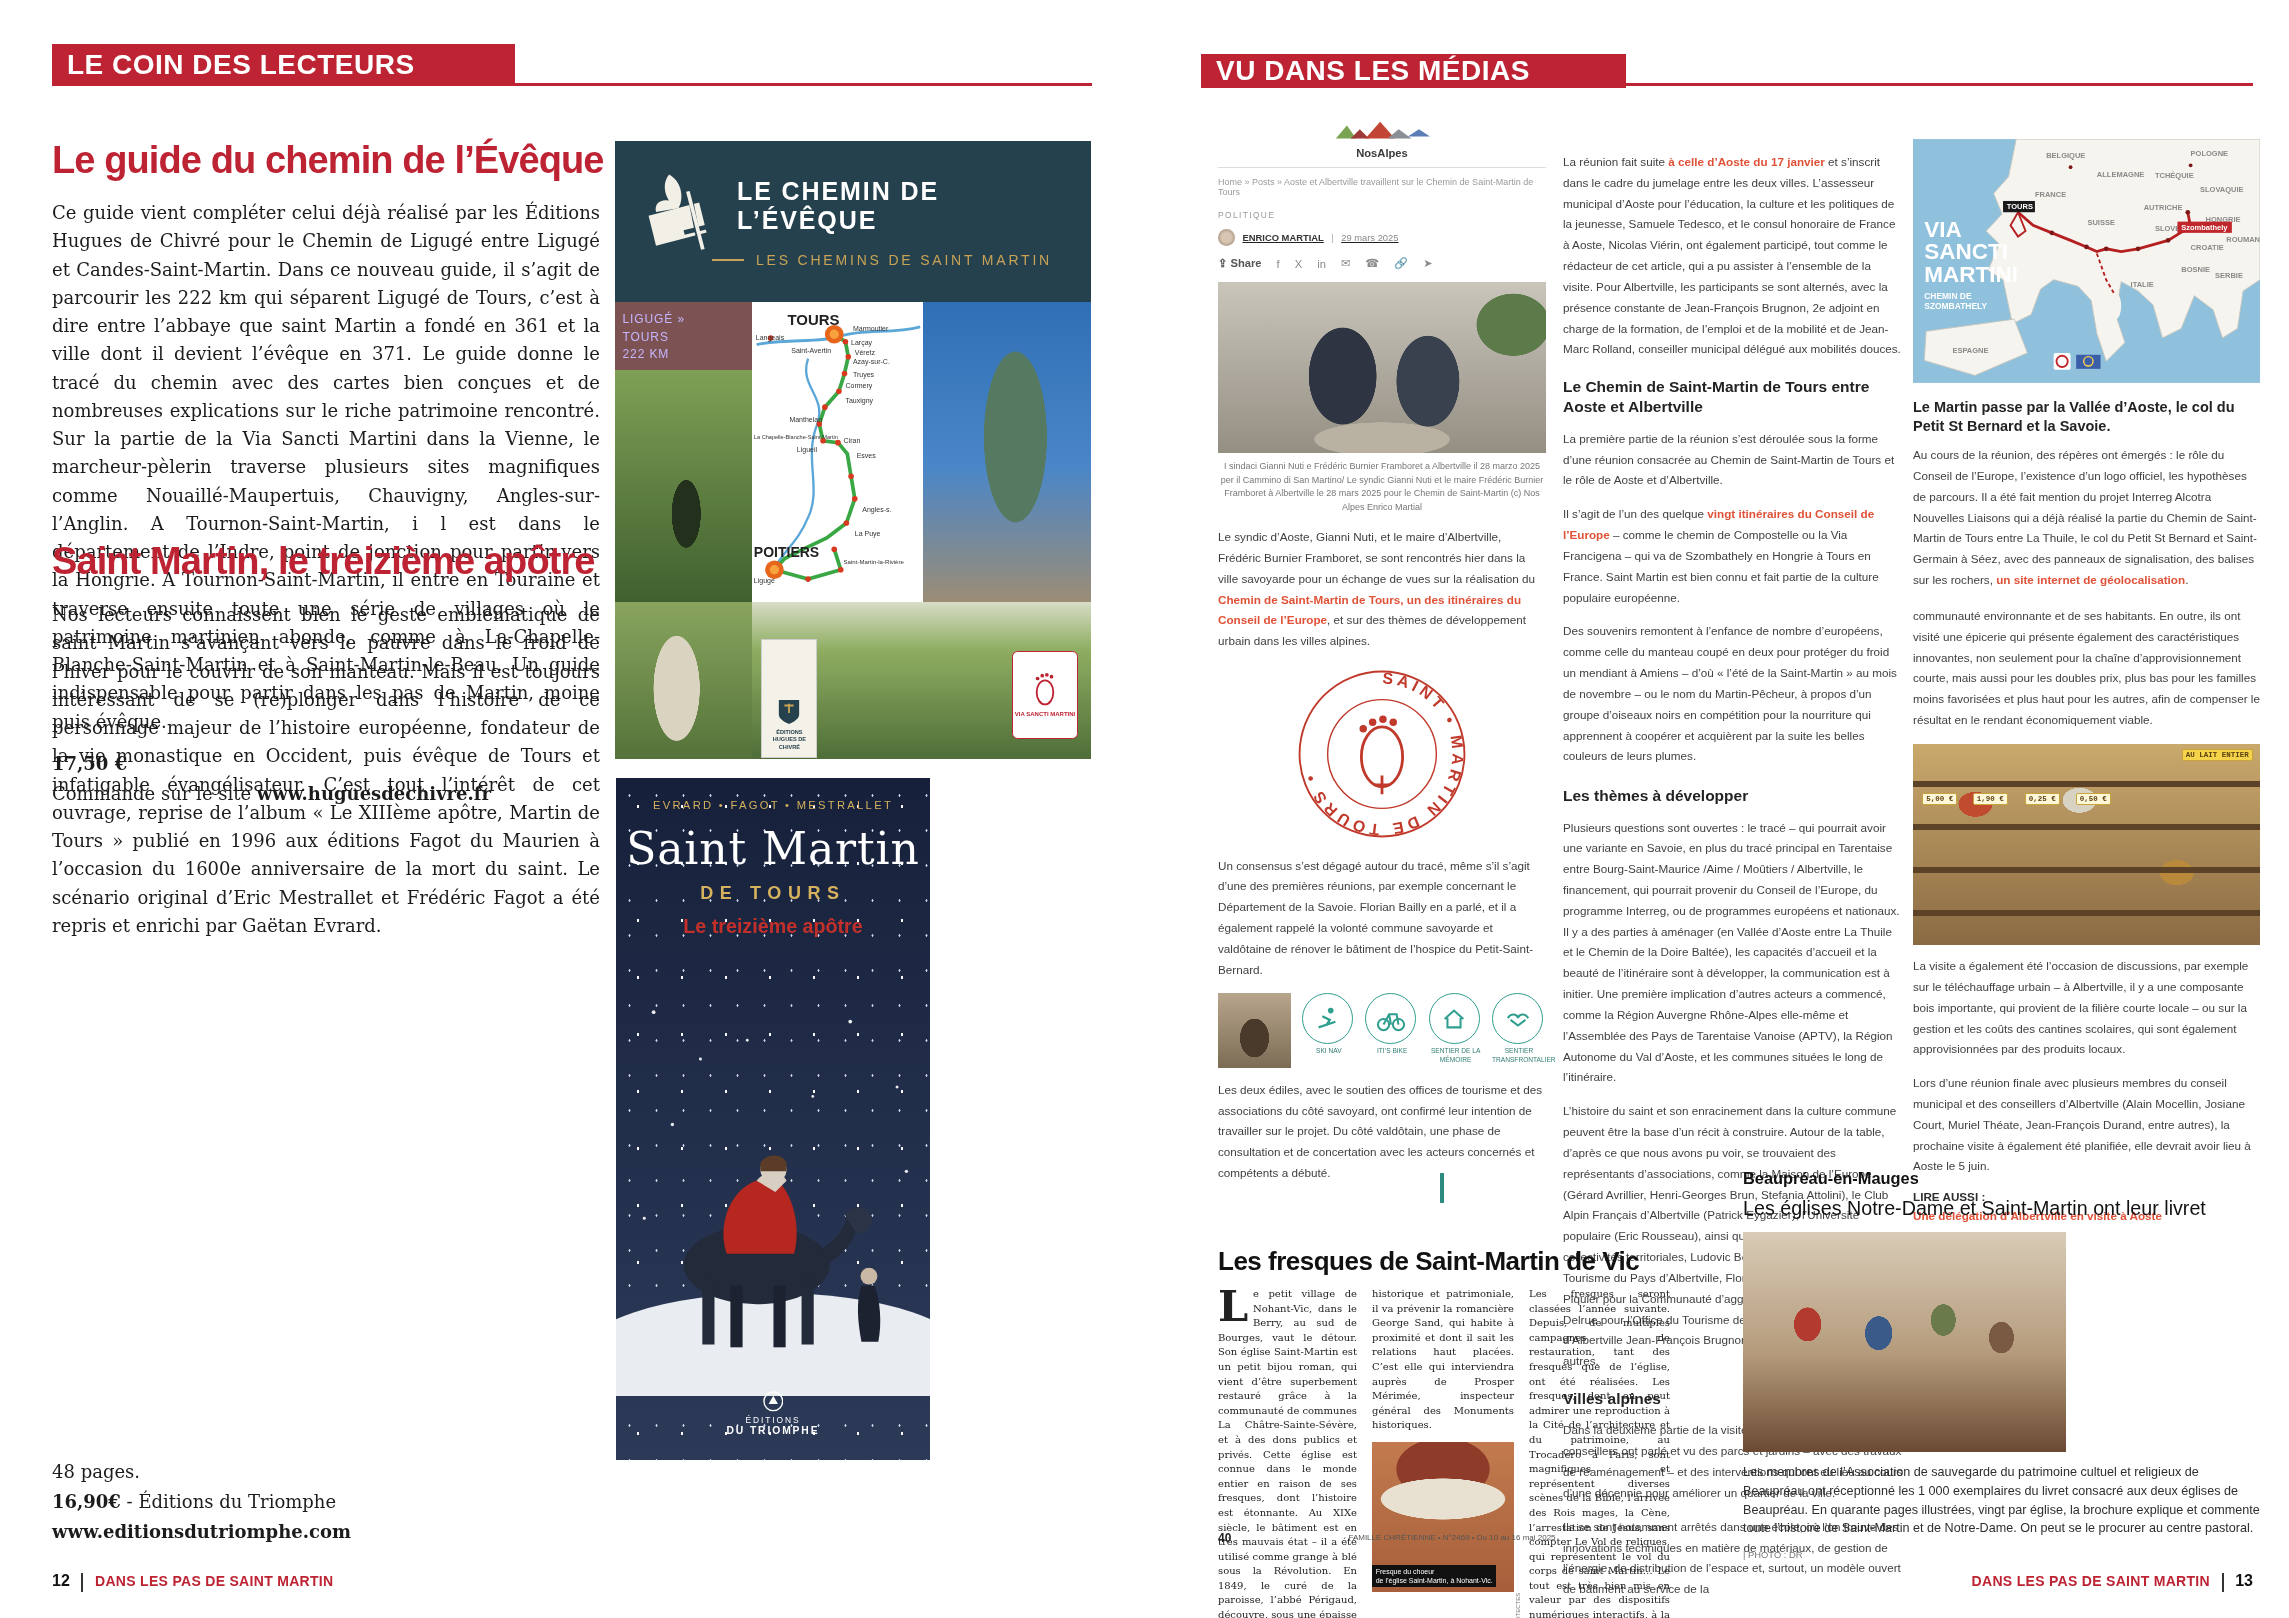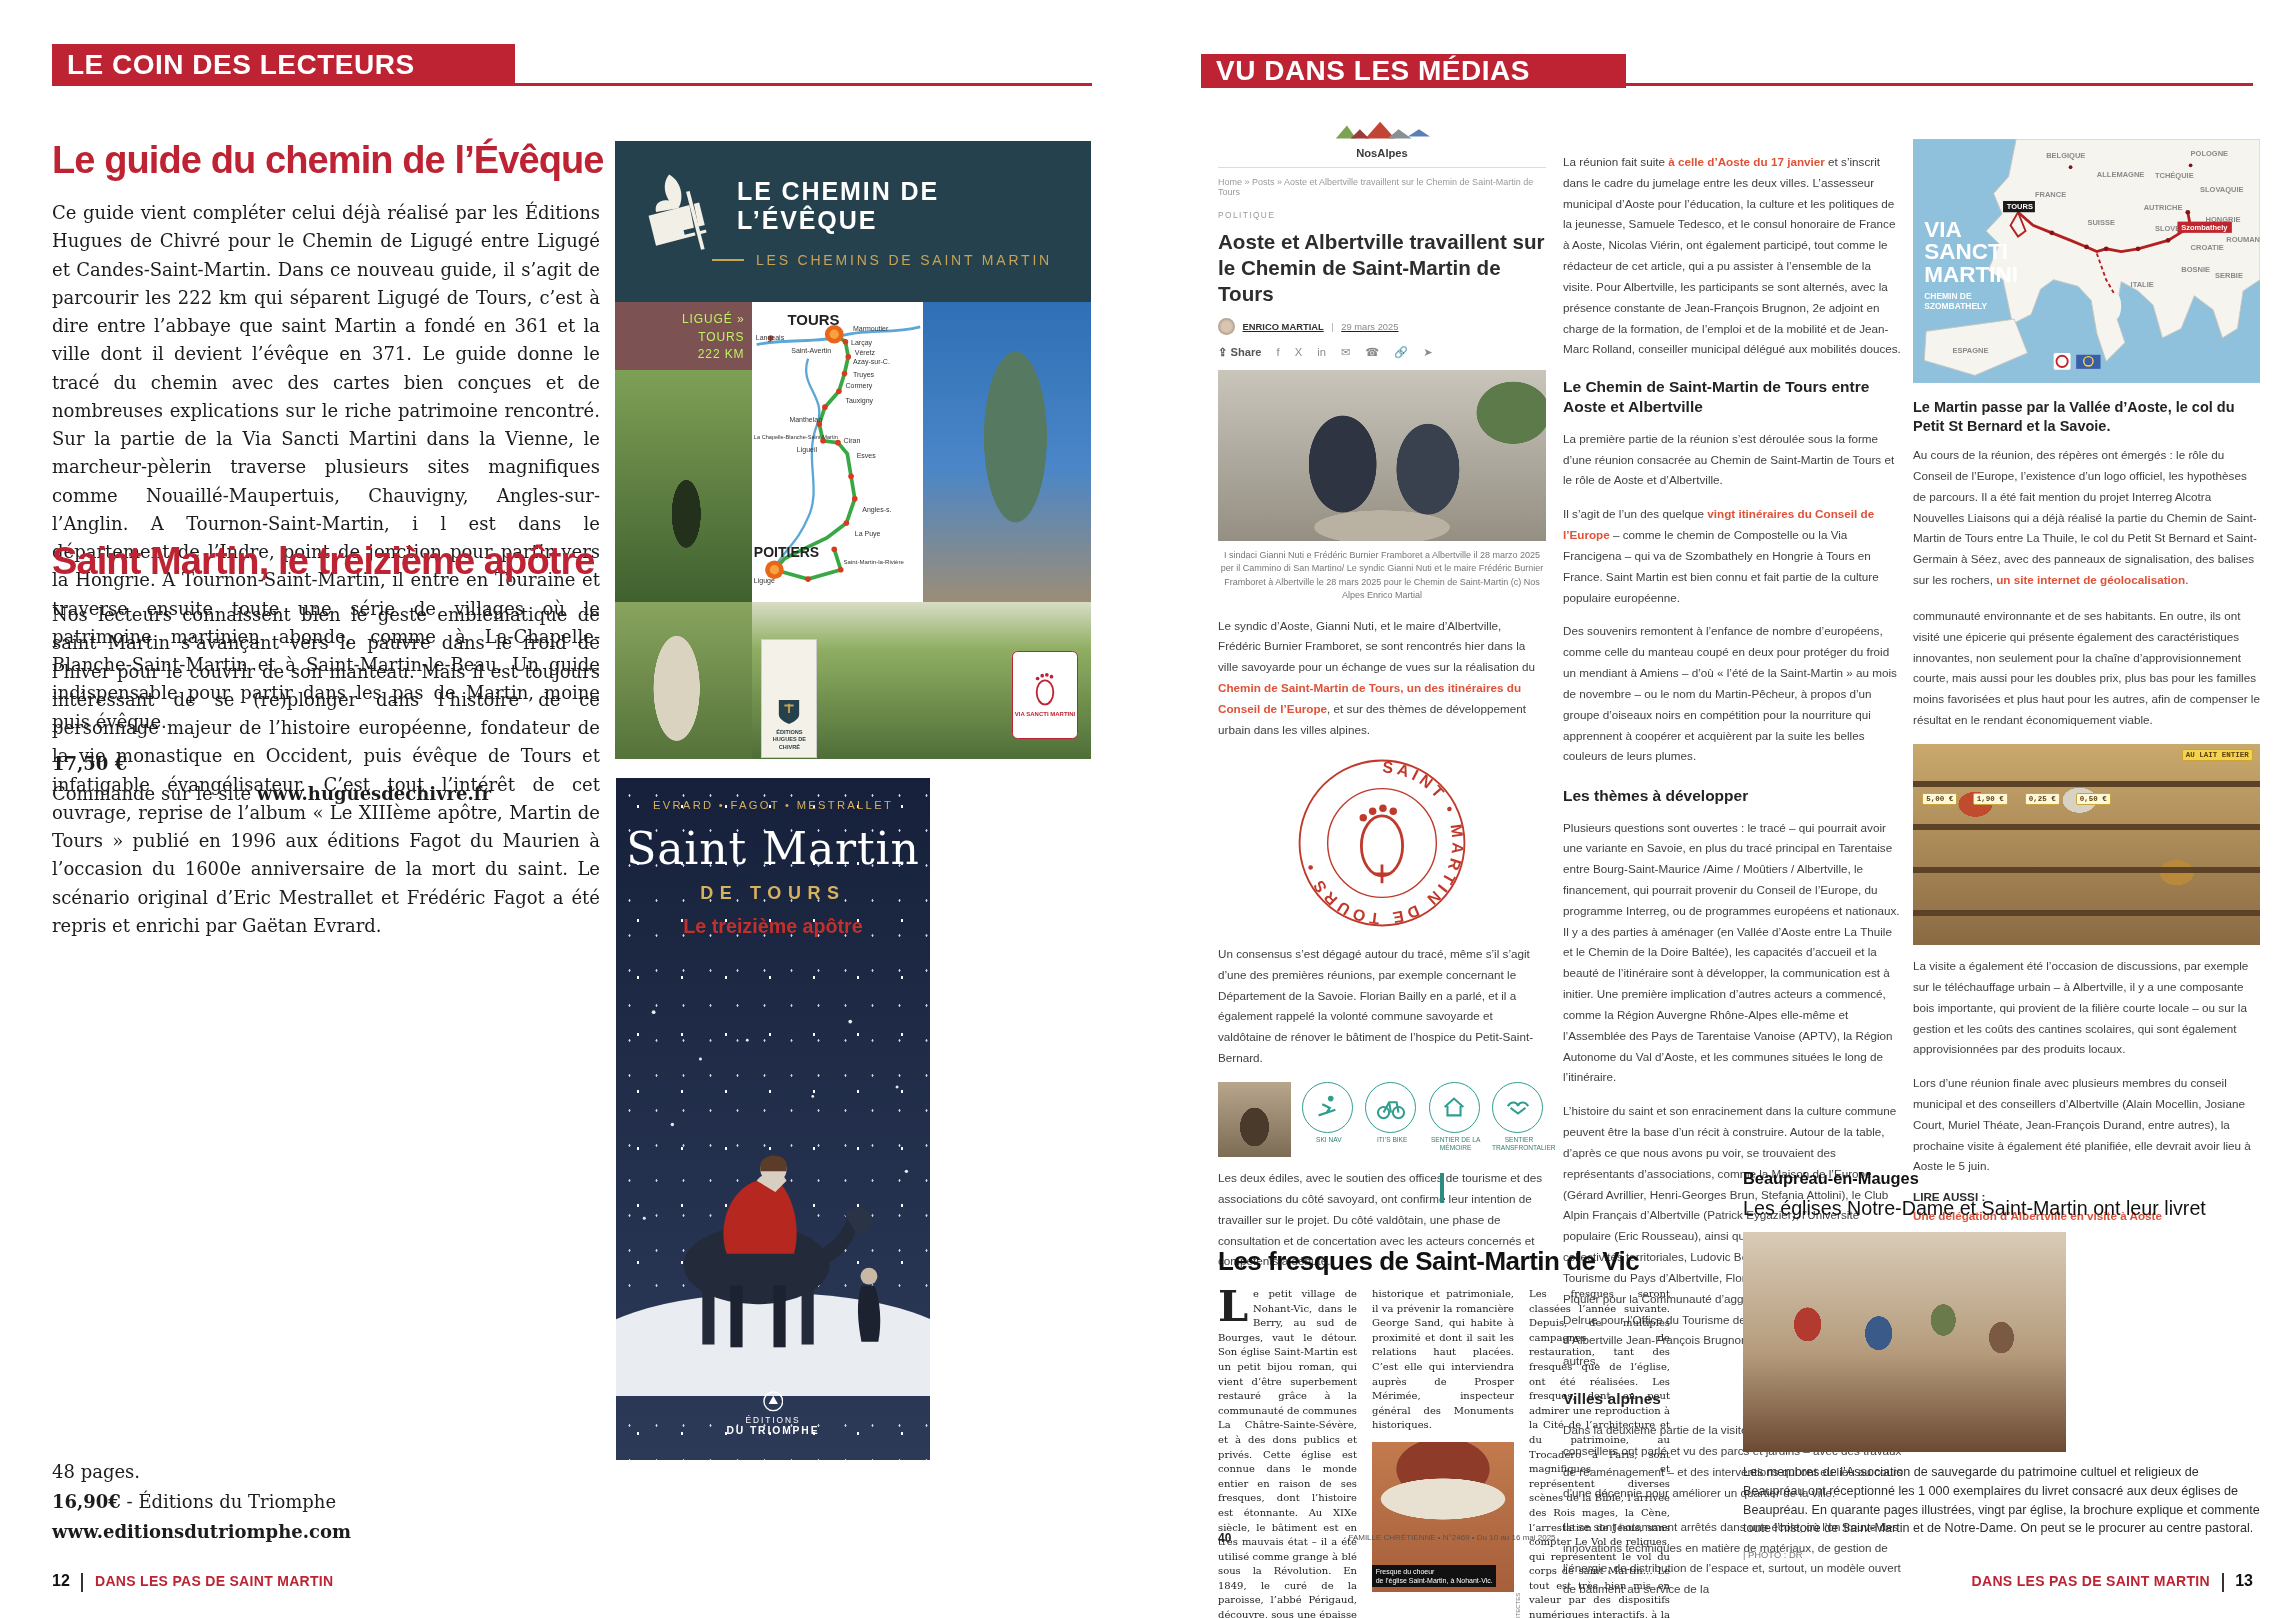--- a/index.html
+++ b/index.html
@@ -12,21 +12,21 @@
   .sec-line{background:#bd2332;height:2.8px;}
   
   .art-title{color:#bd2332;font-weight:900;font-size:38px;letter-spacing:-0.9px;font-family:"Liberation Sans",sans-serif;}
   .serif-body{font-family:"DejaVu Serif",serif;font-size:18px;line-height:1.57;text-align:justify;color:#1c1c1c;}
   .buyline{font-family:"DejaVu Serif",serif;font-size:18px;color:#1c1c1c;line-height:1.5;}
   .b{font-weight:bold;}
   
   .cover1{background:#25414e;}
   .c1-title{color:#fff;font-size:25px;font-weight:700;letter-spacing:1.9px;}
   .c1-sub{color:#c8a355;font-size:14px;letter-spacing:2.8px;}
-  .c1-badge{background:#7c5253;color:#bef264;font-size:12px;letter-spacing:0.9px;line-height:1.45;padding:9.4px 7.5px;text-align:right;}
+  .c1-badge{background:#7c5253;color:#c4b5fd;font-size:12px;letter-spacing:0.9px;line-height:1.45;padding:9.4px 7.5px;}
   .na-title{font-weight:800;font-size:20.6px;color:#2d2d2d;line-height:1.25;}
   .na-body{font-size:11.7px;line-height:1.78;color:#3f3f3f;}
   .na-h{font-weight:800;font-size:15.5px;color:#232323;line-height:1.3;}
   .red-link{color:#e05238;font-weight:700;}
   .col-flow p{margin:0 0 13px 0;}
   .caption-i{font-size:9px;color:#777;text-align:center;line-height:1.5;}
   
   .visite-band{background:linear-gradient(90deg,#4fb6ac 0%,#7ccac1 55%,#d9efec 100%);
                color:#fff;font-size:19.7px;letter-spacing:3.7px;display:flex;align-items:center;justify-content:center;}
   .fc-title{font-weight:900;font-size:26px;letter-spacing:-0.5px;color:#111;}
@@ -250,21 +250,20 @@
         <polygon points="26,20 36,10 46,20" fill="#9e3a3a"></polygon>
         <polygon points="42,20 58,2 74,20" fill="#c24434"></polygon>
         <polygon points="66,20 78,10 92,20" fill="#8a8f96"></polygon>
         <polygon points="88,18 100,10 112,18" fill="#5b7fb4"></polygon>
       </svg>
       <div style="font-size:11.2px;font-weight:800;color:#3a3a3a;">NosAlpes</div>
     </div>
     <div style="border-top:0.9px solid #ddd;margin:7.5px 0 9.4px 0;"></div>
     <div style="font-size:9px;color:#9a9a9a;margin-bottom:13px;">Home » Posts » Aoste et Albertville travaillent sur le Chemin de Saint-Martin de Tours</div>
     <div style="font-size:8.4px;letter-spacing:1.4px;color:#9a9a9a;margin-bottom:9.4px;margin-top:8px;">POLITIQUE</div>
-    <div class="na-title" style="margin-bottom:11.2px;">Aoste et Albertville travaillent sur le Chemin de Saint-Martin de Tours</div>
     <div style="display:flex;align-items:center;gap:7.5px;margin-bottom:11.2px;text-decoration:underline;">
       <span style="width:17px;height:17px;border-radius:50%;background:radial-gradient(#d8c6b2 40%,#8a7864);display:inline-block;"></span>
       <span style="font-size:9.4px;font-weight:800;color:#333;">ENRICO MARTIAL</span>
       <span style="font-size:9.4px;color:#aaa;">|</span>
       <span style="font-size:9.4px;color:#8a8a8a;">29 mars 2025</span>
     </div>
     <div style="display:flex;align-items:center;gap:15px;color:#8b8b8b;font-size:11.2px;margin-bottom:11.2px;">
       <span style="font-weight:700;color:#555;">⇪ <span>Share</span></span>
       <span>f</span>
       <span>X</span>

